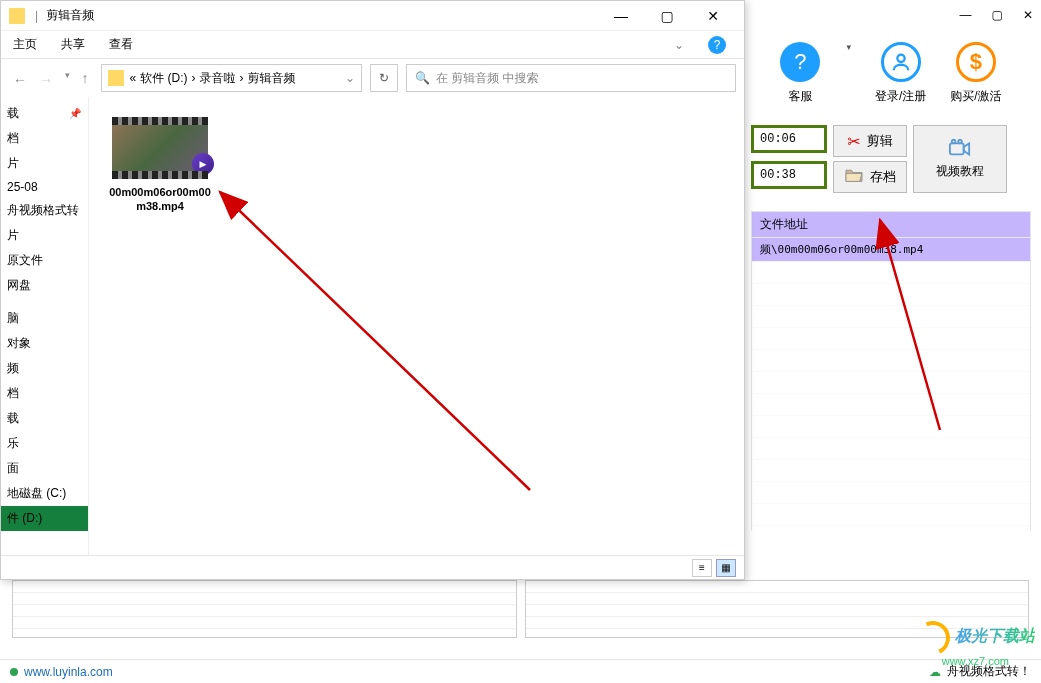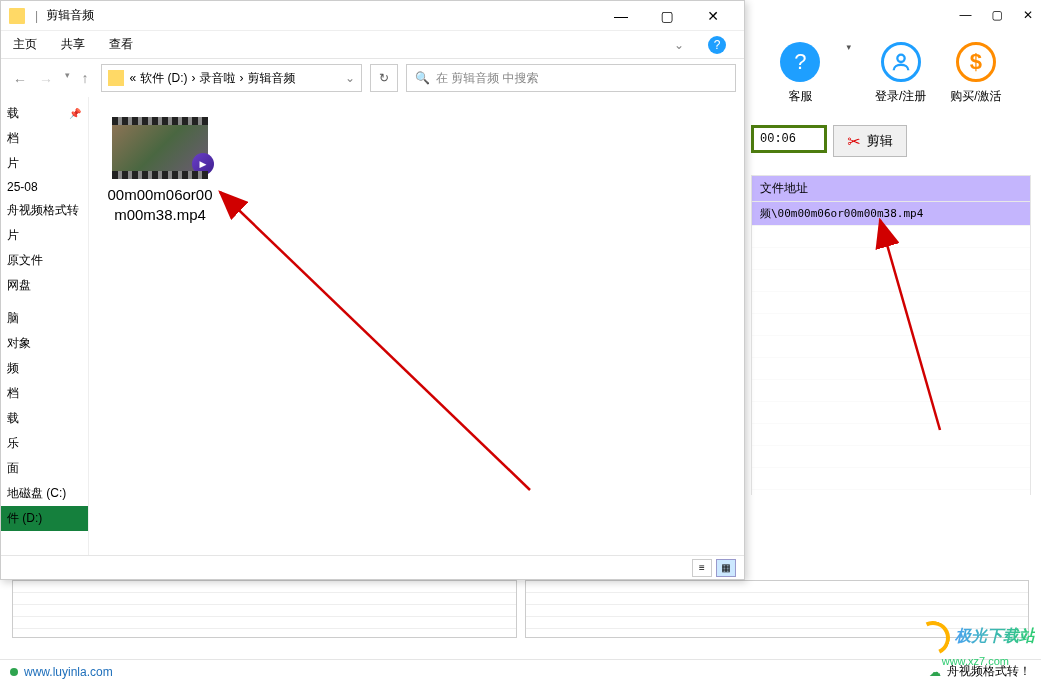--- a/index.html
+++ b/index.html
@@ -31,21 +31,21 @@
 .sidebar-item.selected { background: #15803d; }
 .sidebar-item.pin { display: flex; align-items: center; gap: 6px; }
 .pin-icon { color: #888; font-size: 10px; }
 
 .file-area { flex: 1; padding: 20px 16px; position: relative; }
 .file-item { width: 110px; text-align: center; }
 .thumb { width: 96px; height: 62px; margin: 0 auto 6px; background: linear-gradient(135deg, #8b7355 0%, #4a6741 50%, #6b5b73 100%); border-top: 8px solid #222; border-bottom: 8px solid #222; position: relative; }
 .thumb::before, .thumb::after { content: ""; position: absolute; left: 0; right: 0; height: 8px; background-image: repeating-linear-gradient(90deg, #222 0 6px, #888 6px 10px); }
 .thumb::before { top: -8px; }
 .thumb::after { bottom: -8px; }
-.file-label { font-size: 15px; line-height: 1.3; word-break: break-all; }
+.file-label { font-size: 11px; line-height: 1.3; word-break: break-all; font-weight: bold; }
 .play-overlay { position: absolute; bottom: -4px; right: -6px; width: 22px; height: 22px; border-radius: 50%; background: linear-gradient(135deg, #6a3fc8, #3f1f8f); display: flex; align-items: center; justify-content: center; color: #fff; font-size: 9px; }
 
 .explorer-status { position: absolute; bottom: 0; left: 0; right: 0; height: 24px; border-top: 1px solid #e5e5e5; display: flex; align-items: center; justify-content: flex-end; padding: 0 8px; gap: 4px; }
 .view-btn { width: 20px; height: 18px; border: 1px solid #ccc; display: flex; align-items: center; justify-content: center; font-size: 10px; }
 .view-btn.active { background: #cce8ff; border-color: #99c; }
 
 
 .bg-app { position: absolute; right: 0; top: 0; width: 300px; height: 683px; padding-top: 0; }
 .bg-titlebar { height: 30px; display: flex; align-items: center; justify-content: flex-end; padding: 0 8px; gap: 20px; }
 .bg-toolbar { display: flex; justify-content: center; gap: 24px; padding: 12px 0 20px; }
@@ -119,20 +119,43 @@
       <div>购买/激活</div>
     </div>
   </div>
 
   <div class="ctrl-area">
     <div class="ctrl-row">
       <div class="time-input">00:06</div>
       <div class="action-btn">
         <span class="scissors-icon">✂</span>
         <span>剪辑</span>
+      </div>
+      <div class="video-tut-btn" style="height:68px;flex-direction:column;gap:2px">
+        <span class="camera-icon">
+          <svg width="22" height="18" viewBox="0 0 24 18" fill="none" stroke="#5b9bd5" stroke-width="2">
+              <rect x="1" y="4" width="15" height="12" rx="2"></rect>
+              <path d="M16 8l6-4v12l-6-4z"></path>
+              <circle cx="5" cy="2" r="2"></circle>
+              <circle cx="12" cy="2" r="2"></circle>
+            </svg>
+        </span>
+        <span>视频教程</span>
+      </div>
+    </div>
+    <div class="ctrl-row" style="margin-top:-38px">
+      <div class="time-input">00:38</div>
+      <div class="action-btn">
+        <span class="folder-open-icon">
+          <svg width="20" height="16" viewBox="0 0 24 20" fill="#d4b896" stroke="#888">
+              <path d="M2 4h7l2 3h11v11H2z"></path>
+              <path d="M2 8h20l-3 10H2z" fill="#f4e4bc"></path>
+            </svg>
+        </span>
+        <span>存档</span>
       </div>
     </div>
 
     <div class="list-area">
       <div class="list-header">文件地址</div>
       <div class="list-row">频\00m00m06or00m00m38.mp4</div>
       <div class="list-stripes"></div>
     </div>
   </div>
 </div>

